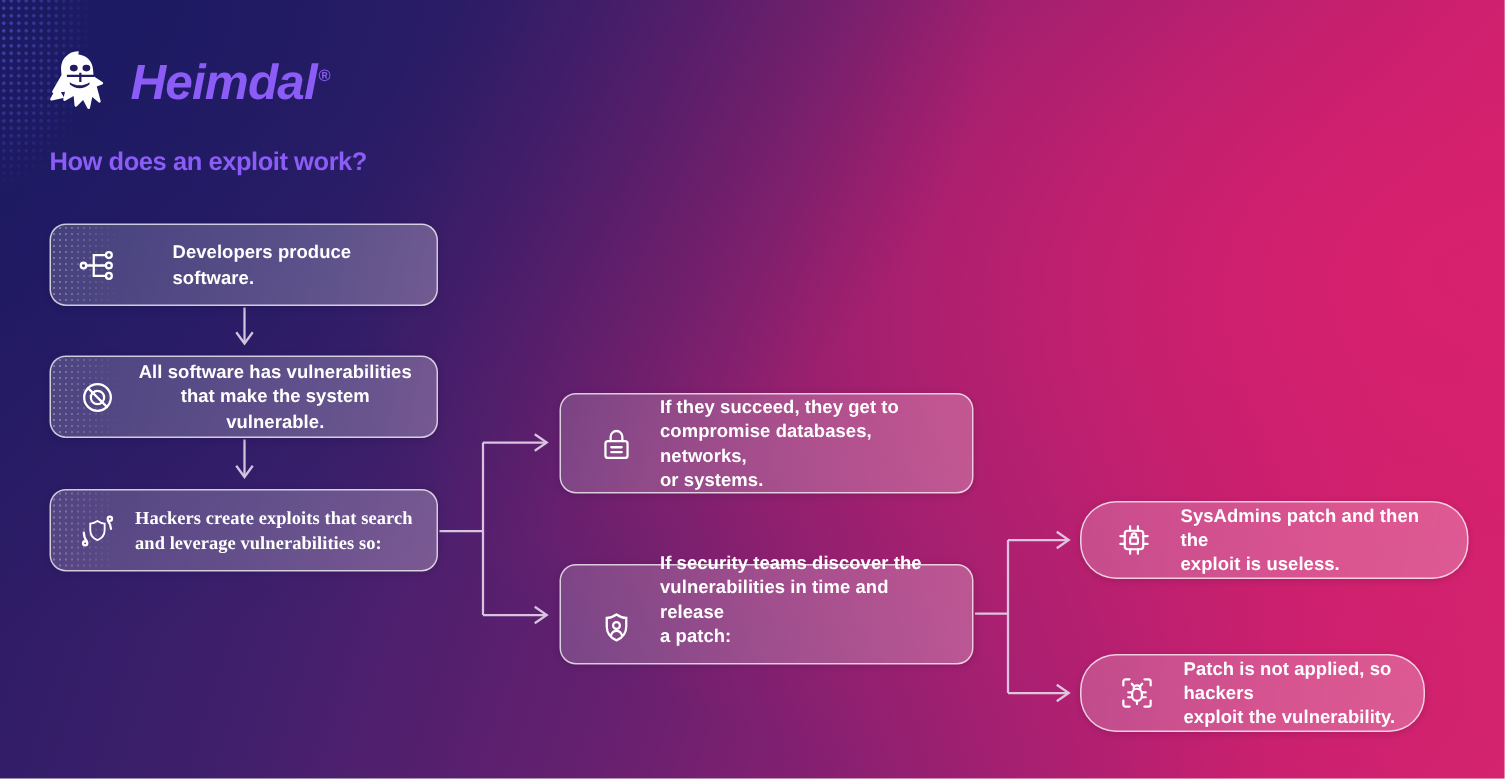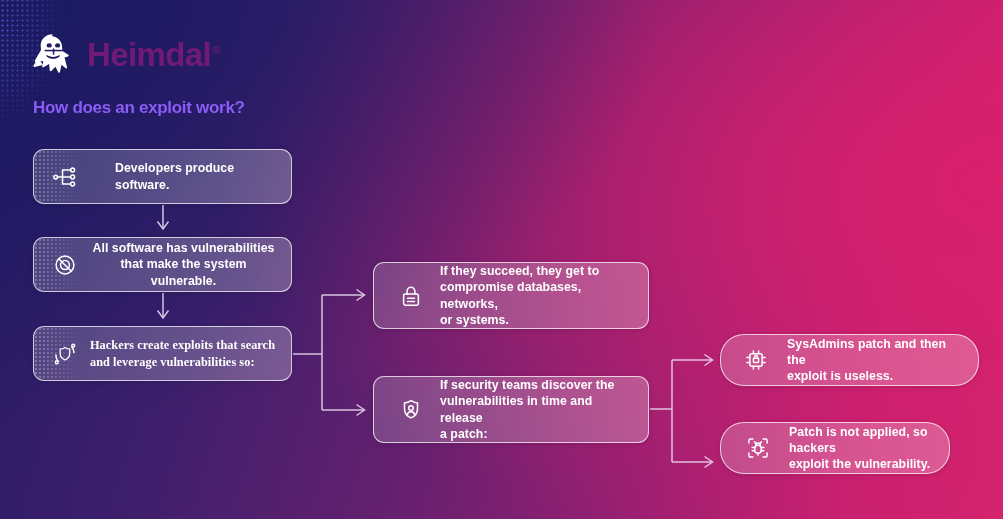--- a/index.html
+++ b/index.html
@@ -15,41 +15,41 @@
   .dots {
     position:absolute; left:-10px; top:-12px; width:120px; height:190px;
     background-image:radial-gradient(#4a49b8 1.15px, transparent 1.25px);
     background-size:5px 5px;
     -webkit-mask-image:radial-gradient(70% 72% at 6% 18%, #000 0%, rgba(0,0,0,.55) 45%, transparent 78%);
     mask-image:radial-gradient(70% 72% at 6% 18%, #000 0%, rgba(0,0,0,.55) 45%, transparent 78%);
     opacity:.85; pointer-events:none;
   }
   .brand { position:absolute; left:32px; top:32px; display:flex; align-items:center; gap:11px; }
   .brand-mark { width:44px; height:45px; display:block; }
-  .brand-name { color:#701a75; font-size:33px; font-weight:700; letter-spacing:-.6px; line-height:1; position:relative; }
+  .brand-name { color:#8b5cf6; font-size:33px; font-weight:700; letter-spacing:-.6px; line-height:1; position:relative;font-style:italic; }
   .brand-reg { font-size:11px; vertical-align:super; font-weight:700; margin-left:1px; }
   .headline { position:absolute; left:33px; top:98px; color:#8b5cf6; font-size:17px; font-weight:700; letter-spacing:-.3px; }
 
   .node {
     position:absolute; display:flex; align-items:center; gap:12px;
     border:1px solid rgba(255,255,255,.72);
     border-radius:11px; padding:10px 14px;
     background:linear-gradient(100deg, rgba(255,255,255,.18), rgba(255,255,255,.26));
     box-shadow:0 1px 5px rgba(20,0,40,.16);
     color:#fff;
   }
   .node .label { font-size:12.3px; font-weight:700; line-height:1.32; letter-spacing:.05px; }
   .node .ico { flex:0 0 auto; width:26px; height:26px; display:block; }
   .node.n1 { left:33px; top:149px; width:259px; height:55px;gap:37px; }
   .node.n2 { left:33px; top:237px; width:259px; height:55px;text-align:center; }
   .node.n3 { left:33px; top:326px; width:259px; height:55px;font-family:Liberation Serif, serif; }
   .node.m1 { left:373px; top:262px; width:276px; height:67px; }
-  .node.m2 { left:373px; top:376px; width:276px; height:67px; }
+  .node.m2 { left:373px; top:376px; width:276px; height:67px;align-items:flex-end; }
   .node.r1 { left:720px; top:334px; width:259px; height:52px; }
-  .node.r2 { left:720px; top:422px; width:230px; height:52px;padding-left:16px; }
+  .node.r2 { left:720px; top:436px; width:230px; height:52px;padding-left:16px; }
   .node.n1 .ico, .node.n2 .ico, .node.n3 .ico { margin-left:4px; }
   .node.m1 .ico, .node.m2 .ico { margin-left:10px; margin-right:4px; }
   .node.r1 .ico, .node.r2 .ico { margin-left:8px; margin-right:6px; }
   .node.n1 { background:linear-gradient(100deg, rgba(255,255,255,.17), rgba(255,255,255,.27)); }
   .node.m1, .node.m2 { background:linear-gradient(100deg, rgba(255,255,255,.17), rgba(255,255,255,.25)); }
   .node.r1, .node.r2 { background:linear-gradient(100deg, rgba(255,255,255,.20), rgba(255,255,255,.26));border-radius:24px; }
   .node-dots {
     position:absolute; left:0; top:0; width:46px; height:100%;
     border-radius:11px 0 0 11px; pointer-events:none;
     background-image:radial-gradient(rgba(255,255,255,.30) .9px, transparent 1px);

